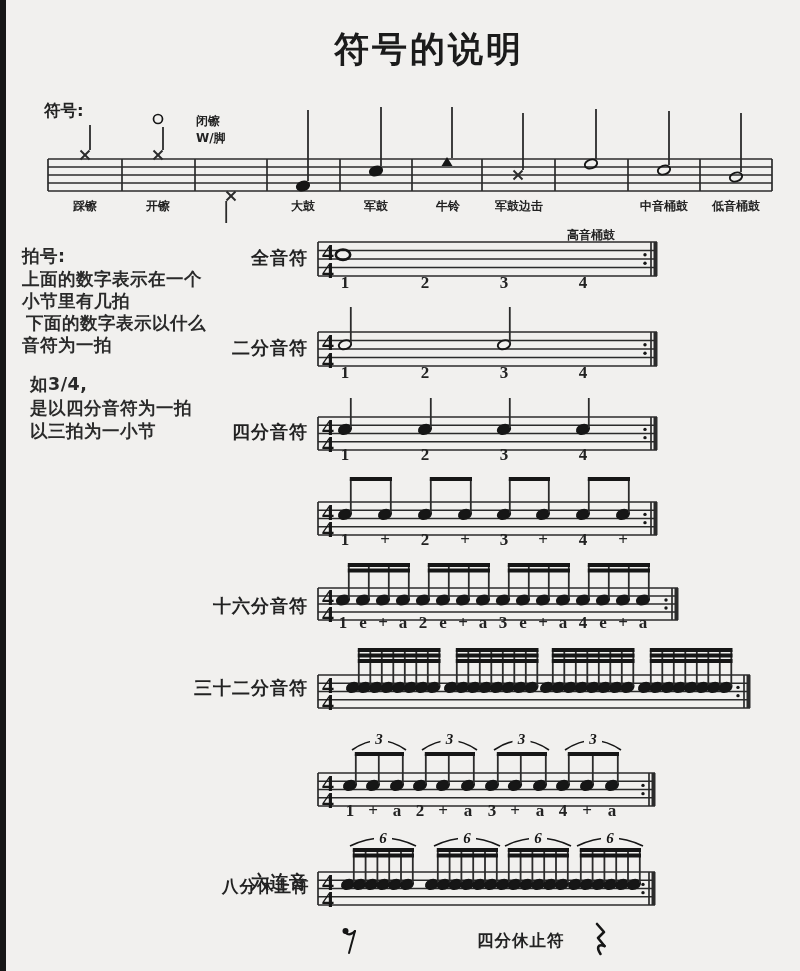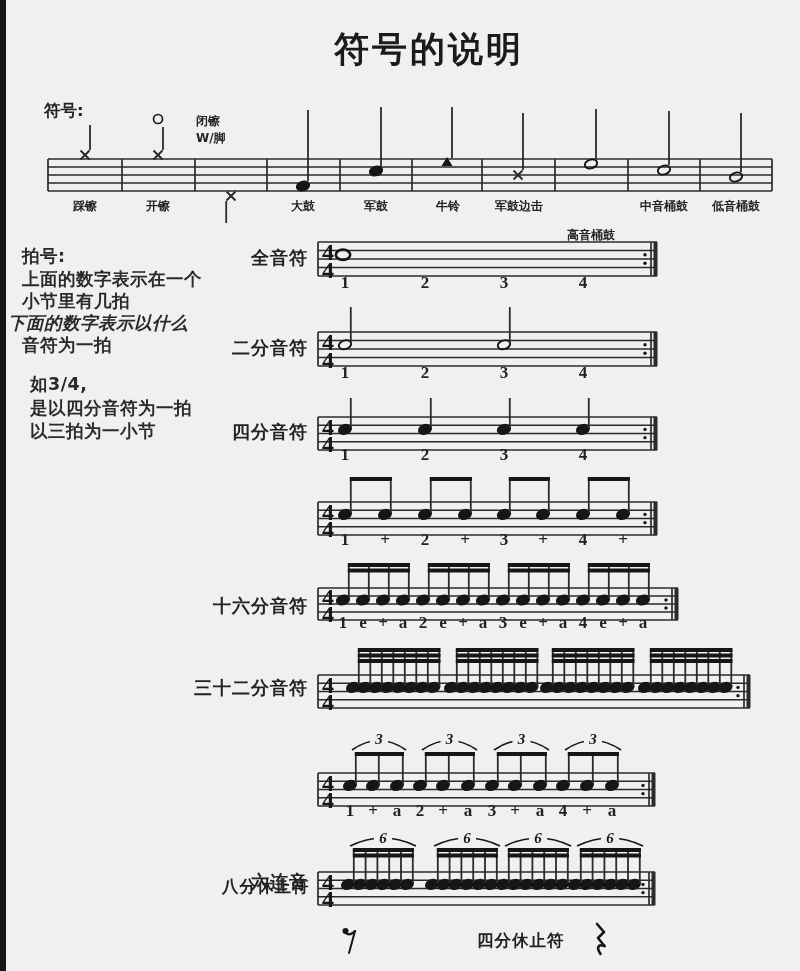--- a/index.html
+++ b/index.html
@@ -82,21 +82,21 @@
   <div class="lbl legend-label" style="left:336px;top:198px;">军鼓</div>
   <div class="lbl legend-label" style="left:408px;top:198px;">牛铃</div>
   <div class="lbl legend-label" style="left:479px;top:198px;">军鼓边击</div>
   <div class="lbl legend-label" style="left:551px;top:214px;margin-top:13px;">高音桶鼓</div>
   <div class="lbl legend-label" style="left:624px;top:198px;">中音桶鼓</div>
   <div class="lbl legend-label" style="left:696px;top:198px;">低音桶鼓</div>
 
   <div class="expl" style="left:22px;top:244px;">拍号:</div>
   <div class="expl" style="left:22px;top:267px;">上面的数字表示在一个</div>
   <div class="expl" style="left:22px;top:289px;">小节里有几拍</div>
-  <div class="expl" style="left:8px;top:311px;font-style:italic;">下面的数字表示以什么</div>
+  <div class="expl" style="left:26px;top:311px;">下面的数字表示以什么</div>
   <div class="expl" style="left:22px;top:333px;">音符为一拍</div>
   <div class="expl" style="left:30px;top:372px;">如3/4,</div>
   <div class="expl" style="left:30px;top:396px;">是以四分音符为一拍</div>
   <div class="expl" style="left:30px;top:419px;">以三拍为一小节</div>
 
   <div class="lbl row-label" style="top:246px;">全音符</div>
   <svg class="rowsvg" style="left:300px;top:228px;" width="460" height="70">
       <line x1="18" y1="14" x2="357" y2="14" stroke="#2b2b2b" stroke-width="1.3"></line>
       <line x1="18" y1="22.5" x2="357" y2="22.5" stroke="#2b2b2b" stroke-width="1.3"></line>
       <line x1="18" y1="31" x2="357" y2="31" stroke="#2b2b2b" stroke-width="1.3"></line>

